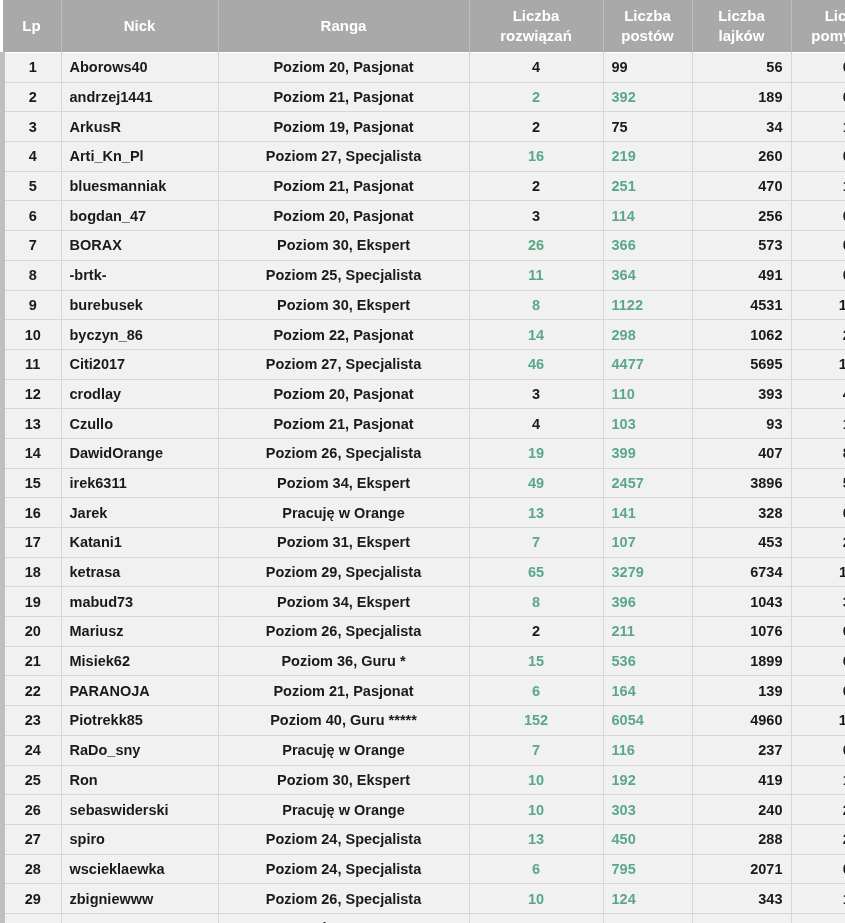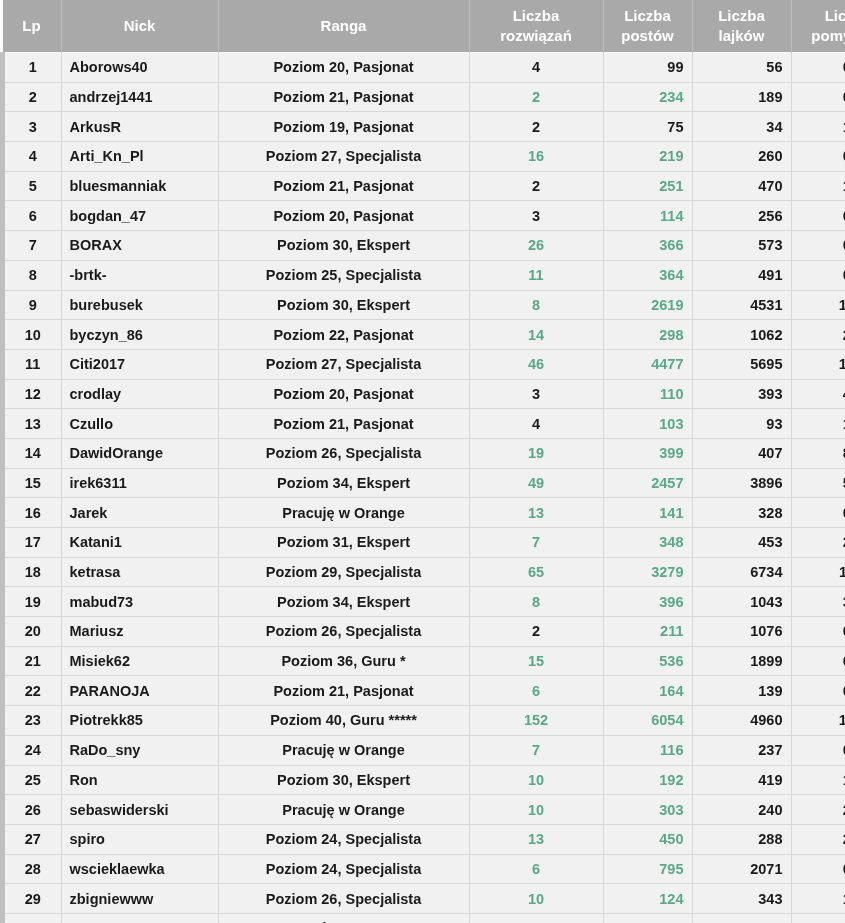--- a/index.html
+++ b/index.html
@@ -64,21 +64,21 @@
     border-left: 5px solid #bfbfbf;
   }
   table.leaderboard tbody tr td:last-child {
     border-right: 5px solid #bfbfbf;
   }
 
   .c-lp      { width: 50px;  text-align: center; }
   .c-nick    { width: 148px; text-align: left;   padding-left: 12px; margin-left: 12px; }
   .c-rank    { width: 242px; text-align: center;   padding-left: 12px; }
   .c-sol     { width: 125px; text-align: center; }
-  .c-posts   { width: 80px;  text-align: right; }
+  .c-posts   { width: 80px;  text-align: left; }
   .c-likes   { width: 90px;  text-align: right; }
   .c-ideas   { width: 105px; text-align: center; }
 
   .link { color: #5aa887; }
   .plain { color: #1a1a1a; }
 
   .hdr-line { display: block; }
 </style>
 </head>
 <body>
@@ -122,21 +122,21 @@
           <td class="c-sol"><span class="plain">4</span></td>
           <td class="c-posts"><span class="plain">99</span></td>
           <td class="c-likes"><span class="plain">56</span></td>
           <td class="c-ideas"><span class="plain">0</span></td>
         </tr>
         <tr>
           <td class="c-lp"><span class="plain">2</span></td>
           <td class="c-nick"><span class="plain">andrzej1441</span></td>
           <td class="c-rank"><span class="plain">Poziom 21, Pasjonat</span></td>
           <td class="c-sol"><span class="link">2</span></td>
-          <td class="c-posts"><span class="link">234</span></td>
+          <td class="c-posts"><span class="link">392</span></td>
           <td class="c-likes"><span class="plain">189</span></td>
           <td class="c-ideas"><span class="plain">0</span></td>
         </tr>
         <tr>
           <td class="c-lp"><span class="plain">3</span></td>
           <td class="c-nick"><span class="plain">ArkusR</span></td>
           <td class="c-rank"><span class="plain">Poziom 19, Pasjonat</span></td>
           <td class="c-sol"><span class="plain">2</span></td>
           <td class="c-posts"><span class="plain">75</span></td>
           <td class="c-likes"><span class="plain">34</span></td>
@@ -185,21 +185,21 @@
           <td class="c-sol"><span class="link">11</span></td>
           <td class="c-posts"><span class="link">364</span></td>
           <td class="c-likes"><span class="plain">491</span></td>
           <td class="c-ideas"><span class="plain">0</span></td>
         </tr>
         <tr>
           <td class="c-lp"><span class="plain">9</span></td>
           <td class="c-nick"><span class="plain">burebusek</span></td>
           <td class="c-rank"><span class="plain">Poziom 30, Ekspert</span></td>
           <td class="c-sol"><span class="link">8</span></td>
-          <td class="c-posts"><span class="link">2619</span></td>
+          <td class="c-posts"><span class="link">1122</span></td>
           <td class="c-likes"><span class="plain">4531</span></td>
           <td class="c-ideas"><span class="plain">17</span></td>
         </tr>
         <tr>
           <td class="c-lp"><span class="plain">10</span></td>
           <td class="c-nick"><span class="plain">byczyn_86</span></td>
           <td class="c-rank"><span class="plain">Poziom 22, Pasjonat</span></td>
           <td class="c-sol"><span class="link">14</span></td>
           <td class="c-posts"><span class="link">298</span></td>
           <td class="c-likes"><span class="plain">1062</span></td>
@@ -257,21 +257,21 @@
           <td class="c-sol"><span class="link">13</span></td>
           <td class="c-posts"><span class="link">141</span></td>
           <td class="c-likes"><span class="plain">328</span></td>
           <td class="c-ideas"><span class="plain">0</span></td>
         </tr>
         <tr>
           <td class="c-lp"><span class="plain">17</span></td>
           <td class="c-nick"><span class="plain">Katani1</span></td>
           <td class="c-rank"><span class="plain">Poziom 31, Ekspert</span></td>
           <td class="c-sol"><span class="link">7</span></td>
-          <td class="c-posts"><span class="link">348</span></td>
+          <td class="c-posts"><span class="link">107</span></td>
           <td class="c-likes"><span class="plain">453</span></td>
           <td class="c-ideas"><span class="plain">2</span></td>
         </tr>
         <tr>
           <td class="c-lp"><span class="plain">18</span></td>
           <td class="c-nick"><span class="plain">ketrasa</span></td>
           <td class="c-rank"><span class="plain">Poziom 29, Specjalista</span></td>
           <td class="c-sol"><span class="link">65</span></td>
           <td class="c-posts"><span class="link">3279</span></td>
           <td class="c-likes"><span class="plain">6734</span></td>

